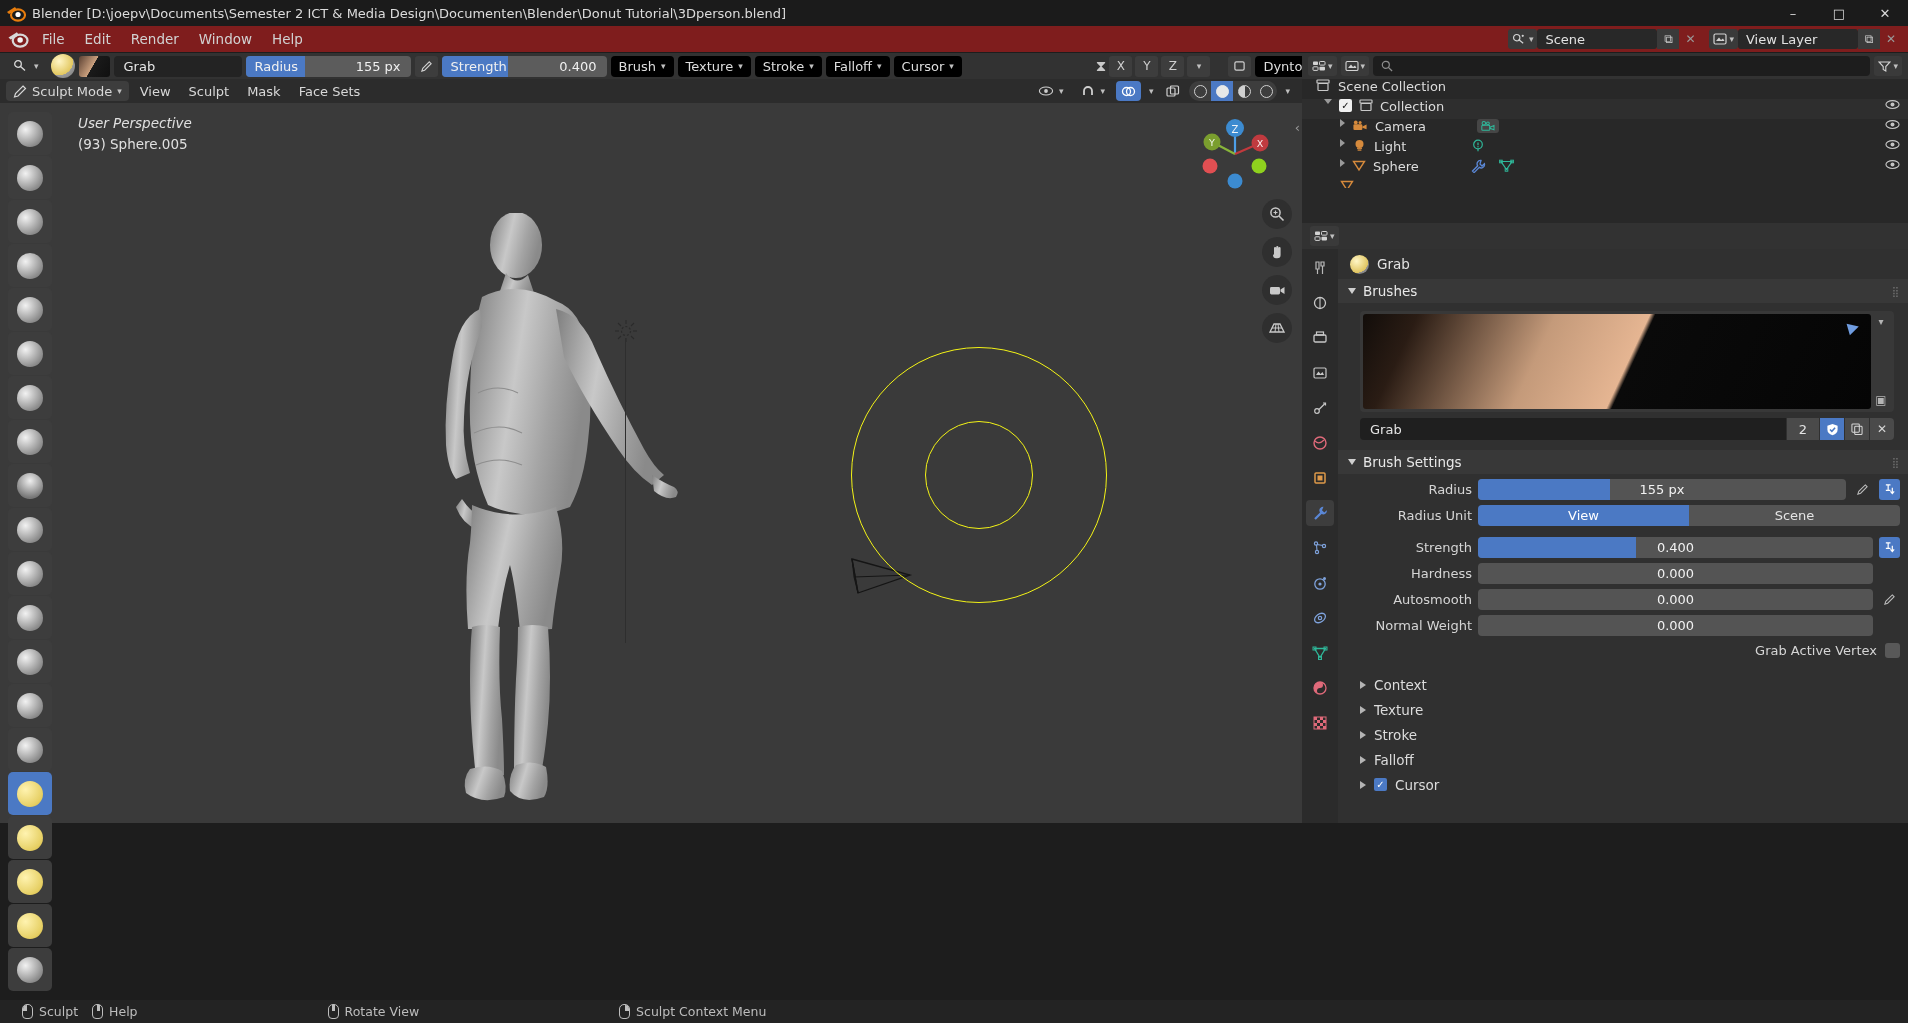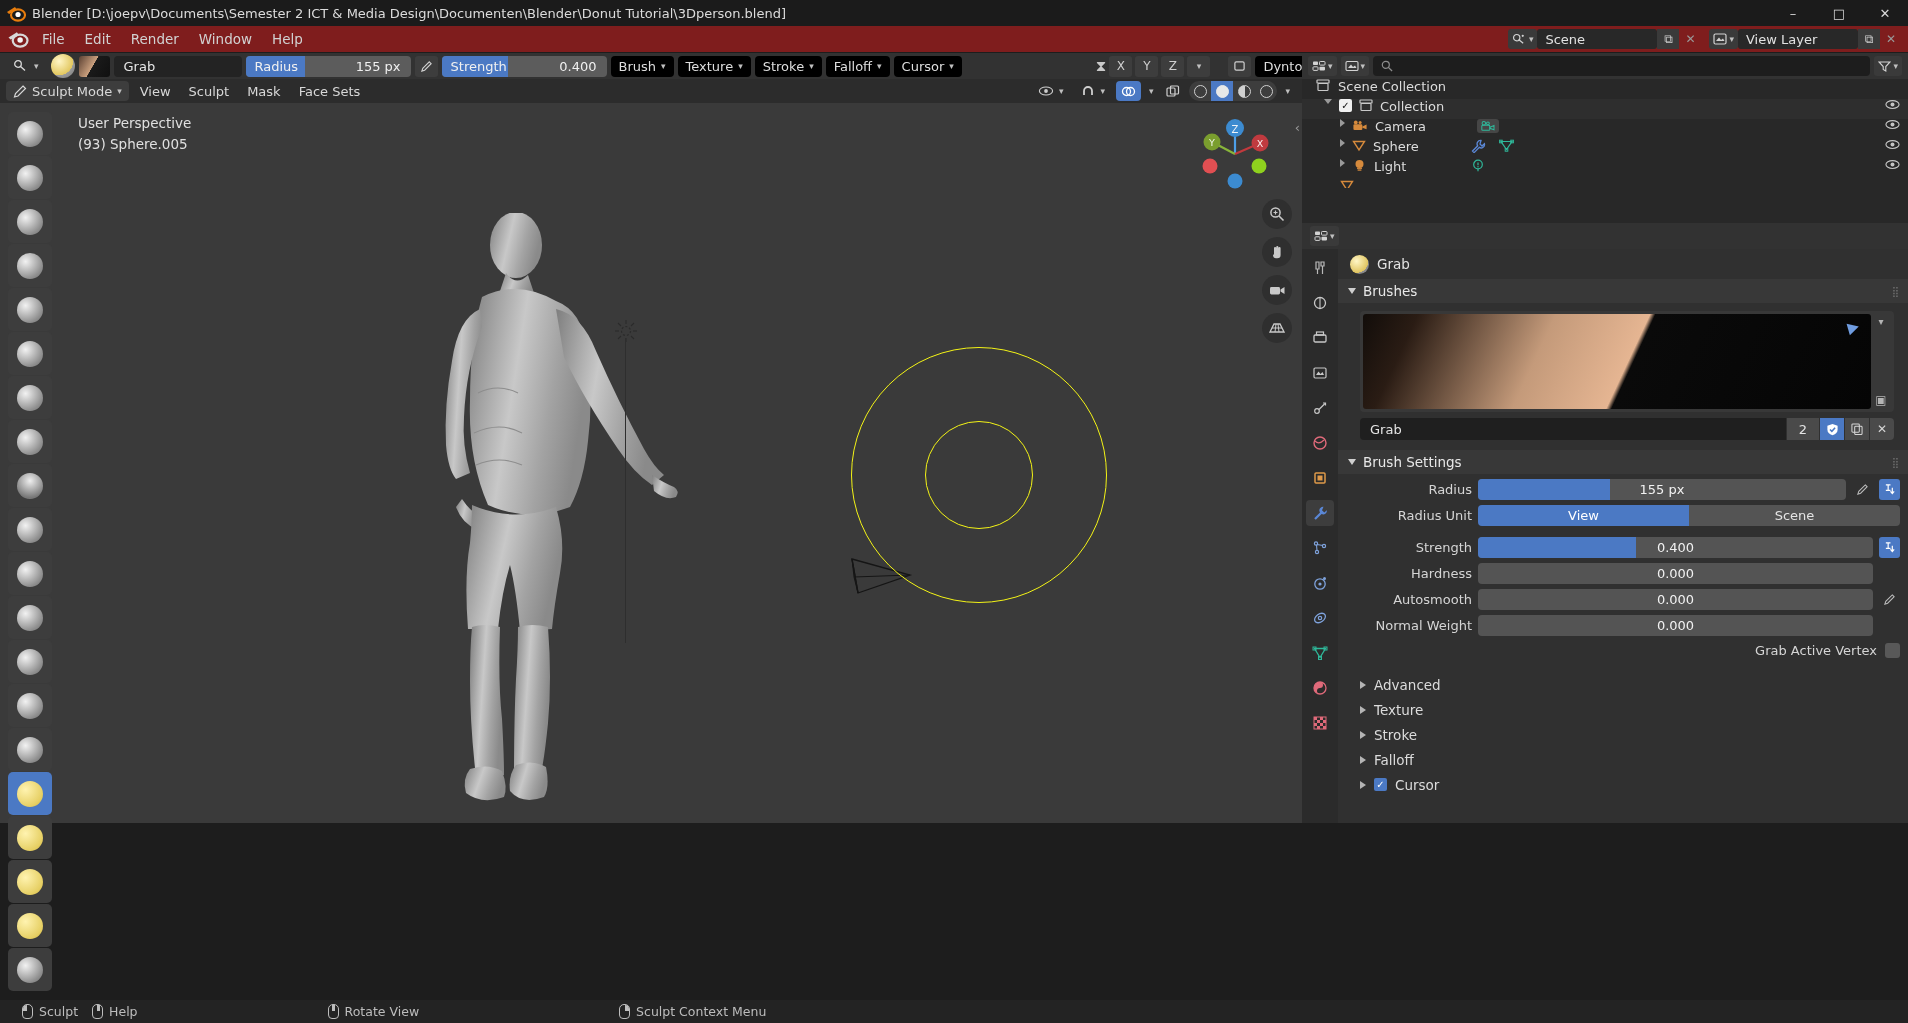--- a/index.html
+++ b/index.html
@@ -91,21 +91,21 @@
   .circ { width:13px; height:13px; border-radius:50%; border:1.4px solid #cfcfcf; }
   .circ.full { background:#e8e8e8; border-color:#e8e8e8; }
   .circ.half { background:linear-gradient(90deg,#cfcfcf 50%, transparent 50%); }
 
   
   .viewport {
     position:absolute; left:0; top:103px; width:1302px; height:720px;
     background:#3a3a3a; overflow:hidden;
   }
   .vp-text { position:absolute; left:78px; color:#e0e0e0; font-size:13.5px; }
-  .vp-text.l1 { top:12px; }
+  .vp-text.l1 { top:12px;font-style:italic; }
   .vp-text.l2 { top:33px; }
   .cursor-ring { position:absolute; border:1.6px solid #f4f416; border-radius:50%; }
   .gizmo { position:absolute; right:28px; top:12px; width:78px; height:78px; }
   .vtools { position:absolute; right:10px; top:96px; display:flex; flex-direction:column; gap:8px; }
   .vtool { width:30px; height:30px; border-radius:50%; background:#2f2f2f; display:flex; align-items:center; justify-content:center; color:#c9c9c9; font-size:14px; }
 
   
   .lefttools {
     position:absolute; left:8px; top:112px; width:44px;
     display:flex; flex-direction:column; gap:1px;
@@ -635,62 +635,62 @@
         <svg width="15" height="11" viewBox="0 0 16 11">
             <ellipse cx="8" cy="5.5" rx="7" ry="4.2" fill="none" stroke="#c6c6c6" stroke-width="1.2"></ellipse>
             <circle cx="8" cy="5.5" r="2.1" fill="#c6c6c6"></circle>
           </svg>
       </span>
     </div>
 
     <div class="ol-row" style="padding-left:38px;gap:7px;">
       <span class="tri"></span>
       <span>
-        <svg width="14" height="13" viewBox="0 0 14 13">
-            <path d="M1.5 2.5 L12.5 2.5 L7 11 Z" fill="none" stroke="#d68a3c" stroke-width="1.4"></path>
-          </svg>
-      </span>
-      <span>Sphere</span>
-      <span style="margin-left:44px;">
-        <svg width="16" height="14" viewBox="0 0 16 14">
-            <path d="M11 1.5 a3.4 3.4 0 0 0 -3.3 5.3 L2.5 12 l1.6 1.6 L9.3 8.4 A3.4 3.4 0 0 0 14.4 4.7 L12 7 L10 5 Z" fill="none" stroke="#5a87d6" stroke-width="1.3"></path>
-          </svg>
-      </span>
-      <span style="margin-left:6px;">
-        <svg width="15" height="13" viewBox="0 0 15 13">
-            <path d="M2 2.5 L13 2.5 L7.5 10.5 Z" fill="none" stroke="#2fb89a" stroke-width="1.2"></path>
-            <rect x="0.6" y="1.2" width="2.6" height="2.6" fill="none" stroke="#2fb89a" stroke-width="1"></rect>
-            <rect x="11.8" y="1.2" width="2.6" height="2.6" fill="none" stroke="#2fb89a" stroke-width="1"></rect>
-            <rect x="6.2" y="9.6" width="2.6" height="2.6" fill="none" stroke="#2fb89a" stroke-width="1"></rect>
-          </svg>
-      </span>
-      <span class="ol-eye">
-        <svg width="15" height="11" viewBox="0 0 16 11">
-            <ellipse cx="8" cy="5.5" rx="7" ry="4.2" fill="none" stroke="#c6c6c6" stroke-width="1.2"></ellipse>
-            <circle cx="8" cy="5.5" r="2.1" fill="#c6c6c6"></circle>
-          </svg>
-      </span>
-    </div>
-
-    <div class="ol-row" style="padding-left:38px;gap:7px;">
-      <span class="tri"></span>
-      <span>
         <svg width="15" height="13" viewBox="0 0 15 13">
             <circle cx="7.5" cy="5" r="4" fill="#d68a3c"></circle>
             <rect x="5" y="8.6" width="5" height="1.3" fill="#d68a3c"></rect>
             <rect x="5.6" y="10.4" width="3.8" height="1.3" fill="#d68a3c"></rect>
           </svg>
       </span>
       <span>Light</span>
       <span style="margin-left:58px;">
         <svg width="14" height="13" viewBox="0 0 14 13">
             <circle cx="7" cy="5.5" r="4.3" fill="none" stroke="#2fb89a" stroke-width="1.2"></circle>
             <path d="M7 3.4 L7 6.3" stroke="#2fb89a" stroke-width="1.2"></path>
             <circle cx="7" cy="7.8" r="0.7" fill="#2fb89a"></circle>
             <path d="M7 10 L7 12.3" stroke="#2fb89a" stroke-width="1.2"></path>
+          </svg>
+      </span>
+      <span class="ol-eye">
+        <svg width="15" height="11" viewBox="0 0 16 11">
+            <ellipse cx="8" cy="5.5" rx="7" ry="4.2" fill="none" stroke="#c6c6c6" stroke-width="1.2"></ellipse>
+            <circle cx="8" cy="5.5" r="2.1" fill="#c6c6c6"></circle>
+          </svg>
+      </span>
+    </div>
+
+    <div class="ol-row" style="padding-left:38px;gap:7px;">
+      <span class="tri"></span>
+      <span>
+        <svg width="14" height="13" viewBox="0 0 14 13">
+            <path d="M1.5 2.5 L12.5 2.5 L7 11 Z" fill="none" stroke="#d68a3c" stroke-width="1.4"></path>
+          </svg>
+      </span>
+      <span>Sphere</span>
+      <span style="margin-left:44px;">
+        <svg width="16" height="14" viewBox="0 0 16 14">
+            <path d="M11 1.5 a3.4 3.4 0 0 0 -3.3 5.3 L2.5 12 l1.6 1.6 L9.3 8.4 A3.4 3.4 0 0 0 14.4 4.7 L12 7 L10 5 Z" fill="none" stroke="#5a87d6" stroke-width="1.3"></path>
+          </svg>
+      </span>
+      <span style="margin-left:6px;">
+        <svg width="15" height="13" viewBox="0 0 15 13">
+            <path d="M2 2.5 L13 2.5 L7.5 10.5 Z" fill="none" stroke="#2fb89a" stroke-width="1.2"></path>
+            <rect x="0.6" y="1.2" width="2.6" height="2.6" fill="none" stroke="#2fb89a" stroke-width="1"></rect>
+            <rect x="11.8" y="1.2" width="2.6" height="2.6" fill="none" stroke="#2fb89a" stroke-width="1"></rect>
+            <rect x="6.2" y="9.6" width="2.6" height="2.6" fill="none" stroke="#2fb89a" stroke-width="1"></rect>
           </svg>
       </span>
       <span class="ol-eye">
         <svg width="15" height="11" viewBox="0 0 16 11">
             <ellipse cx="8" cy="5.5" rx="7" ry="4.2" fill="none" stroke="#c6c6c6" stroke-width="1.2"></ellipse>
             <circle cx="8" cy="5.5" r="2.1" fill="#c6c6c6"></circle>
           </svg>
       </span>
     </div>
 
@@ -935,21 +935,21 @@
       </div>
 
       <div class="checkrow">
         <span>Grab Active Vertex</span>
         <span class="checkbox-sq"></span>
       </div>
 
       <div style="margin-top:14px;">
         <div class="subpanel">
           <span class="dropdown-tri right"></span>
-          <span>Advanced</span>
+          <span>Context</span>
         </div>
         <div class="subpanel">
           <span class="dropdown-tri right"></span>
           <span>Texture</span>
         </div>
         <div class="subpanel">
           <span class="dropdown-tri right"></span>
           <span>Stroke</span>
         </div>
         <div class="subpanel">

